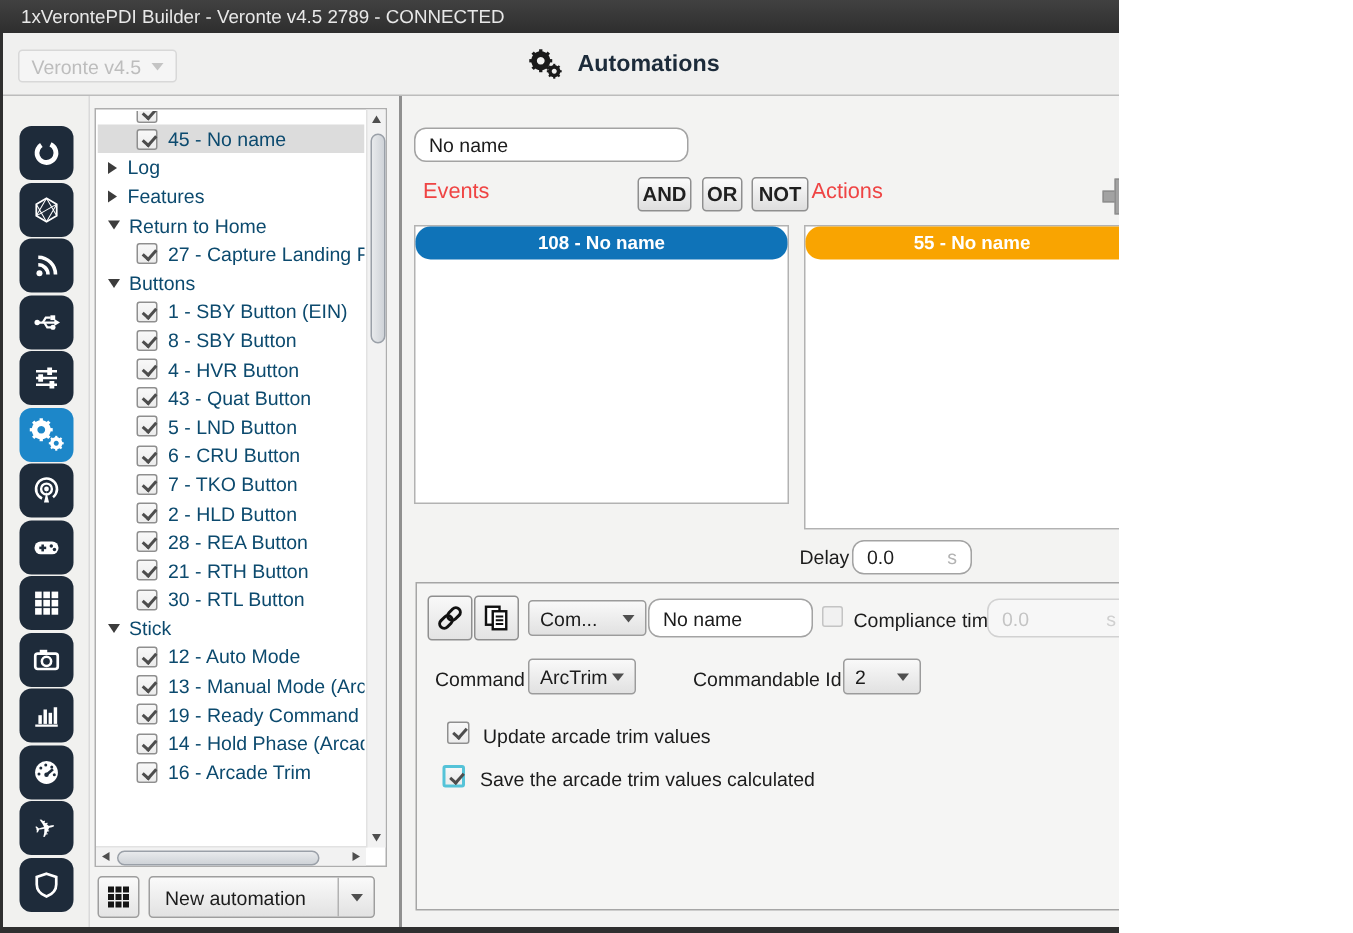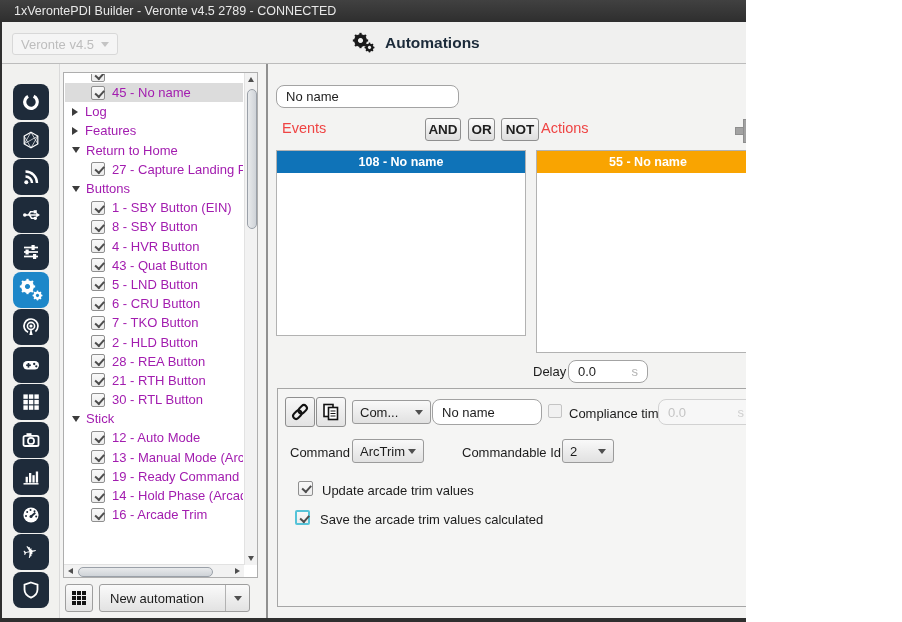--- a/index.html
+++ b/index.html
@@ -49,21 +49,21 @@
   .trow.sel { background:#dcdcdc; }
   .trow.ptop { height:9px; overflow:visible; }
   .trow.ptop .cb { margin-top:-8px; }
   .exp { width:0; height:0; margin-left:7px; flex:0 0 auto; }
   .exp.closed { border-top:4.5px solid transparent; border-bottom:4.5px solid transparent; border-left:6px solid #3c3c3c; margin-right:7px; }
   .exp.open { border-left:4.5px solid transparent; border-right:4.5px solid transparent; border-top:6px solid #3c3c3c; margin-right:6px; }
   .cb { width:14px; height:14px; border:1px solid #8f8f8f; border-radius:2px;
     background:linear-gradient(#f8f8f8,#ececec); margin-left:26px; margin-right:7px; flex:0 0 auto; position:relative; }
   .cb.on::after { content:""; position:absolute; left:2.5px; top:3px; width:7px; height:3.5px;
     border-left:2px solid #4d4d4d; border-bottom:2px solid #4d4d4d; transform:rotate(-48deg); }
-  .tlabel { font-size:13px; color:#a21caf;text-align:right; }
+  .tlabel { font-size:13px; color:#0c4a6e;text-align:right; }
 
   
   .vscroll { position:absolute; width:13px; background:#f2f2f2; border-left:1px solid #e2e2e2; }
   .hscroll { position:absolute; height:13px; background:#f2f2f2; border-top:1px solid #e2e2e2; }
   .sb-arrow { position:absolute; width:0; height:0; }
   .sb-up { left:3px; top:4px; border-left:3.5px solid transparent; border-right:3.5px solid transparent; border-bottom:5px solid #4f4f4f; }
   .sb-down { left:3px; bottom:4px; border-left:3.5px solid transparent; border-right:3.5px solid transparent; border-top:5px solid #4f4f4f; }
   .sb-left { left:4px; top:3px; border-top:3.5px solid transparent; border-bottom:3.5px solid transparent; border-right:5px solid #4f4f4f; }
   .sb-right { right:4px; top:3px; border-top:3.5px solid transparent; border-bottom:3.5px solid transparent; border-left:5px solid #4f4f4f; }
   .sb-thumb { position:absolute; background:linear-gradient(90deg,#e8eaec,#cfd3d8); border:1px solid #9aa0a8; border-radius:6px; }
@@ -104,21 +104,21 @@
   .op-and { left:409px; width:36px; } .op-or { left:452px; width:27px; } .op-not { left:485px; width:38px; }
 
   .plus-icon { position:absolute; left:735px; top:119px; width:22px; height:22px; }
   .plus-icon::before { content:""; position:absolute; left:0; top:8px; width:22px; height:6px; background:#a2a2a2; border:1px solid #8e8e8e; }
   .plus-icon::after { content:""; position:absolute; left:8px; top:0; width:6px; height:22px; background:#a2a2a2; border:1px solid #8e8e8e; }
 
   .list-panel { position:absolute; background:#fff; border:1px solid #b2b2b2; }
   .events-panel { left:276px; top:150px; width:250px; height:186px; }
   .actions-panel { left:536px; top:150px; width:224px; height:203px; }
   .list-head { height:22px; display:flex; align-items:center; justify-content:center;
-    color:#fff; font-weight:bold; font-size:12.5px; }
+    color:#fff; font-weight:bold; font-size:12.5px;border-radius:10px; }
   .list-head.blue { background:#0f73b8; }
   .list-head.orange { background:#f9a401; }
 
   .delay-label { position:absolute; left:533px; top:364px; }
   .delay-input { position:absolute; left:568px; top:360px; width:80px; height:23px; }
   .periodical-btn { position:absolute; left:662px; top:360px; width:98px; height:23px;
     border:1px solid #9b9b9b; border-radius:3px; background:linear-gradient(#fafafa,#e0e0e0);
     display:flex; align-items:center; justify-content:center; outline:1px dotted #8a8a8a; outline-offset:-4px;margin-top:44px; }
 
   

